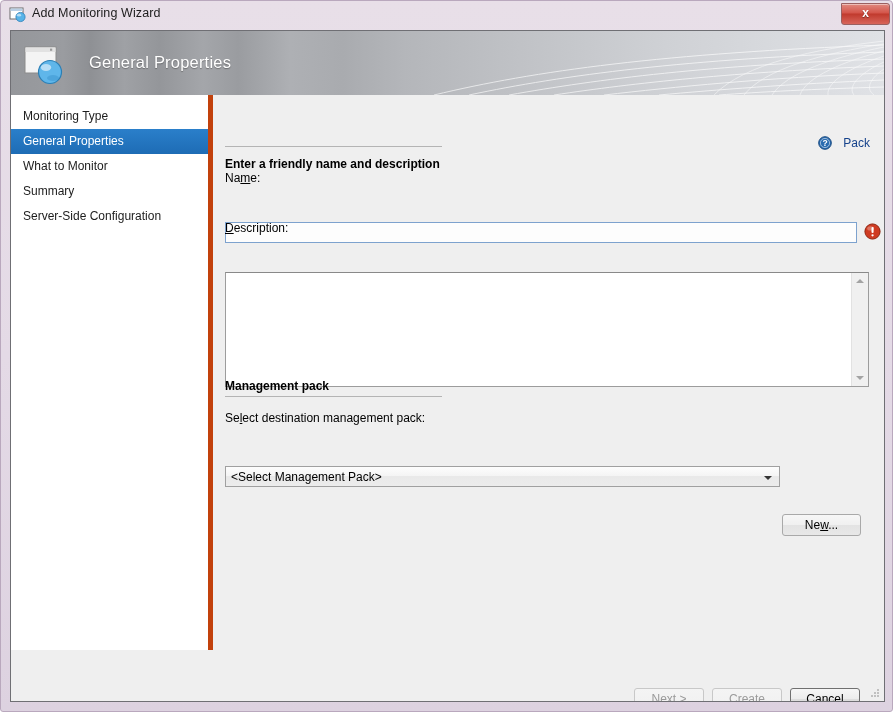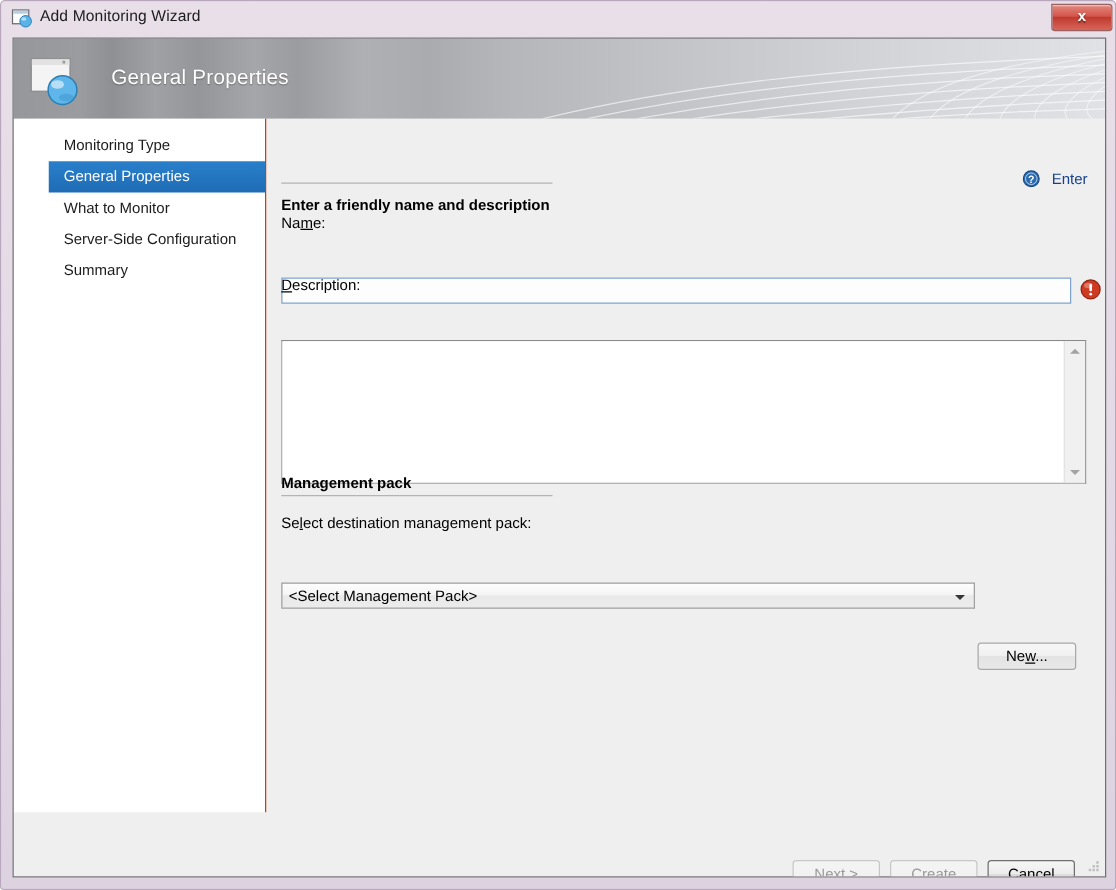--- a/index.html
+++ b/index.html
@@ -109,23 +109,22 @@
     letter-spacing: 0.2px;
     text-shadow: 0 1px 1px rgba(60,60,60,0.5);
   }
 
   
   #sidebar {
     position: absolute;
     left: 0; top: 64px;
     width: 202px; height: 555px;
     background: #ffffff;
-    border-right: 1px solid #c2410c;
-    box-sizing: border-box;
-    padding-left: 28px;
+    border-right: 5px solid #c2410c;
+    box-sizing: border-box;
   }
   .nav-item {
     position: relative;
     height: 25px;
     line-height: 25px;
     padding-left: 12px;
     font-size: 12px;
     color: #1c1c1c;
     white-space: nowrap;
     cursor: pointer;
@@ -395,38 +394,38 @@
         <div class="nav-item">
           <span>Monitoring Type</span>
         </div>
         <div class="nav-item selected">
           <span>General Properties</span>
         </div>
         <div class="nav-item">
           <span>What to Monitor</span>
         </div>
         <div class="nav-item">
-          <span>Server-Side Configuration</span>
+          <span>Summary</span>
         </div>
         <div class="nav-item">
-          <span>Summary</span>
+          <span>Server-Side Configuration</span>
         </div>
       </div>
     </div>
 
     <div id="main">
 
       <span id="help-icon">
         <svg width="14" height="14" viewBox="0 0 14 14">
           <circle cx="7" cy="7" r="6.3" fill="#2b6cb0" stroke="#194a80" stroke-width="1"></circle>
           <circle cx="7" cy="7" r="4.6" fill="none" stroke="#ffffff" stroke-width="0.8" opacity="0.65"></circle>
           <text x="7" y="10.3" font-size="8.5" font-family="Liberation Sans, sans-serif" font-weight="bold" fill="#ffffff" text-anchor="middle">?</text>
         </svg>
       </span>
-      <span id="help-link">Enter</span>
+      <span id="help-link">Pack</span>
 
       <div class="section-head" style="left:11px; top:34px;margin-top:28px;">Enter a friendly name and description</div>
       <div class="section-rule" style="left:11px; top:51px; width:217px;"></div>
 
       <div class="field-label" style="left:11px; top:76px;">
         <span>Na</span><u>m</u><span>e:</span>
       </div>
 
       <input id="name-input" type="text" value="" placeholder="" style="">
 

